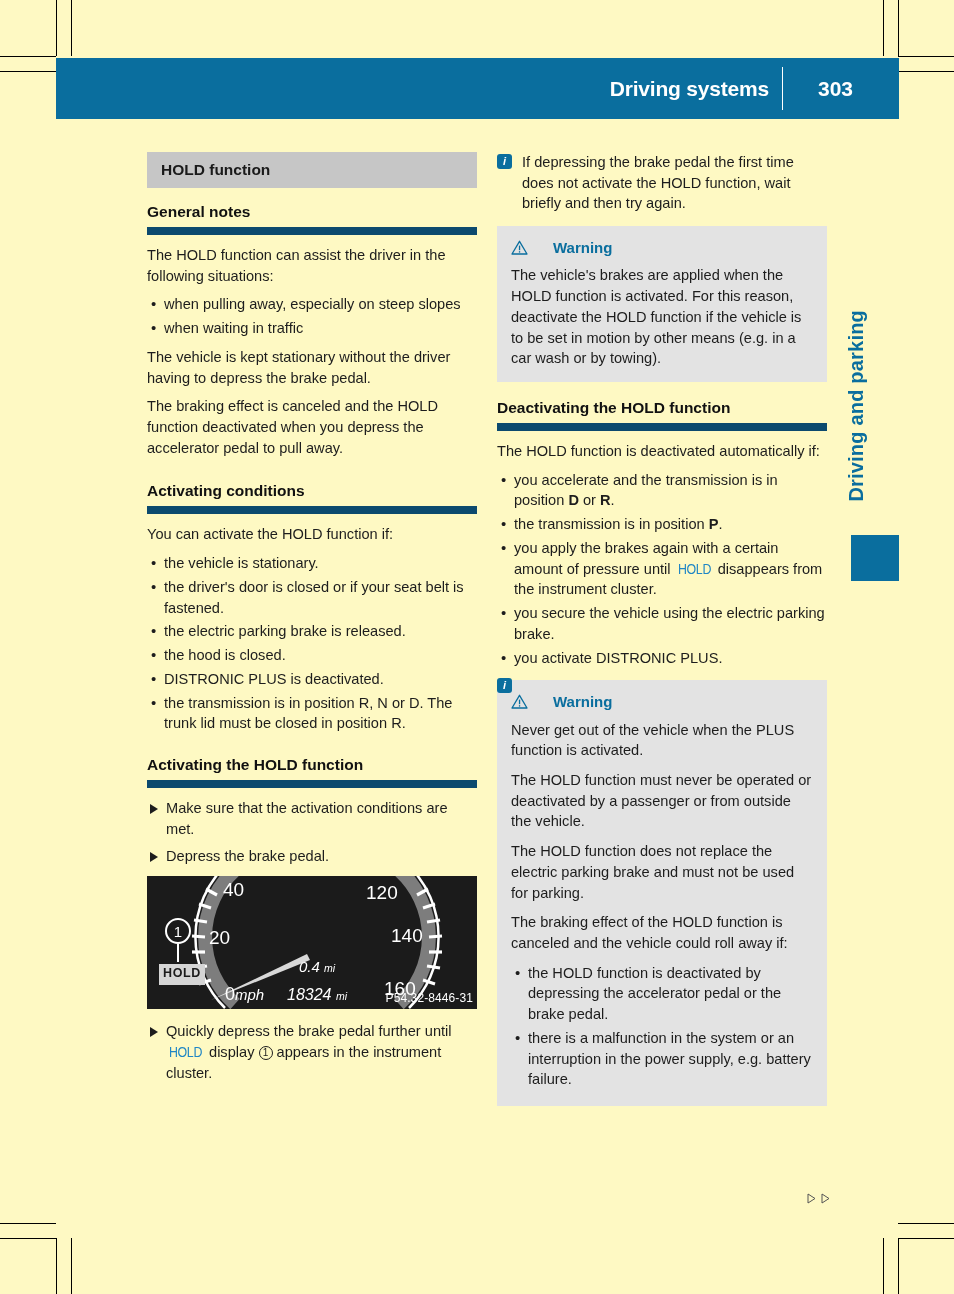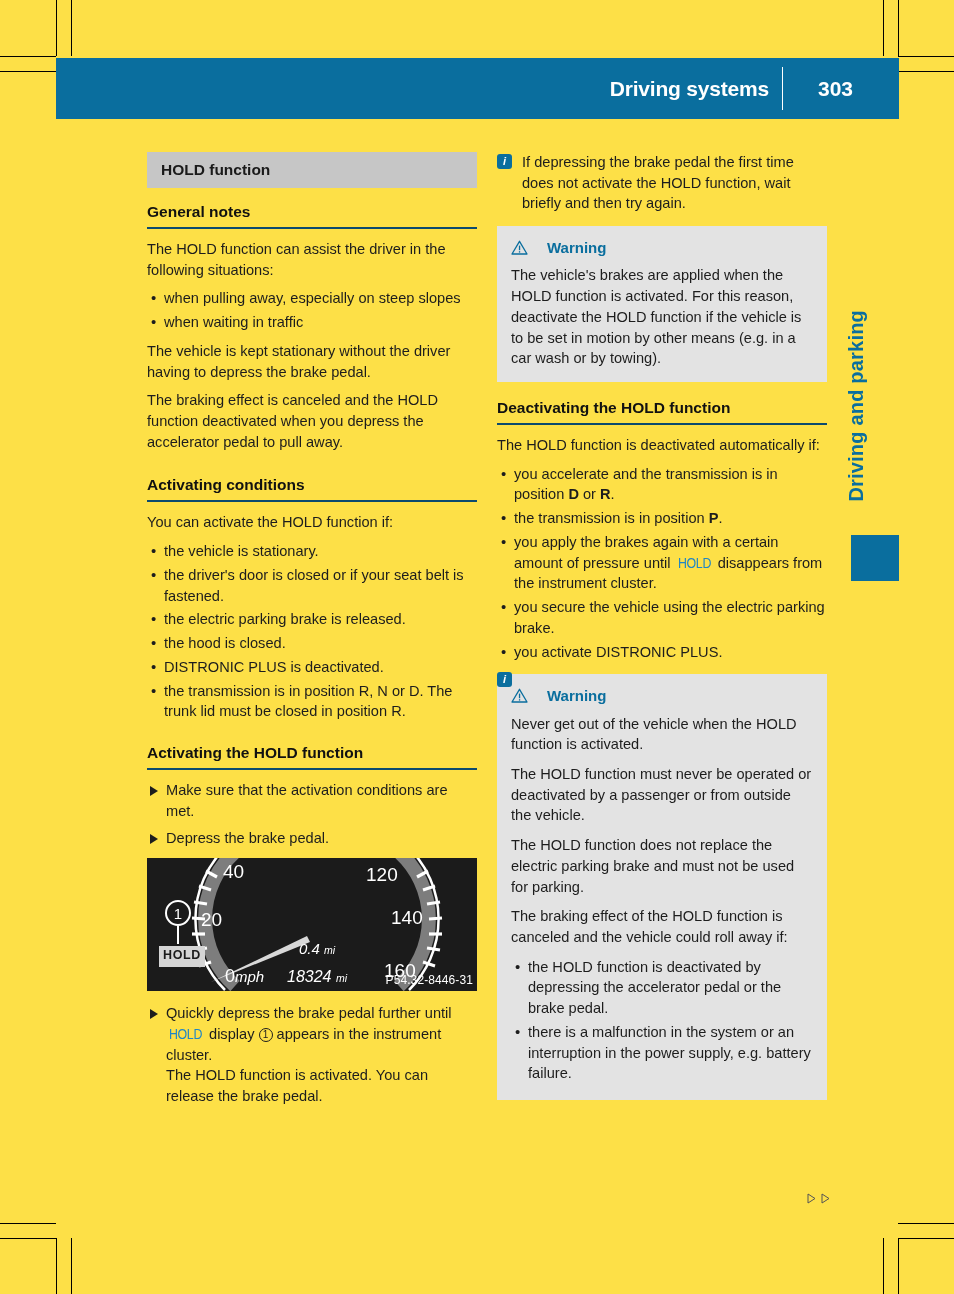--- a/index.html
+++ b/index.html
@@ -10,21 +10,21 @@
     background: #ffffff;
     font-family: "Liberation Sans", sans-serif;
     color: #1a1a1a;
     overflow: hidden;
   }
 
   .page {
     position: relative;
     width: 954px;
     height: 1294px;
-    background: #fde047;
+    background: #fef9c3;
   }
 
   
   .crop { position: absolute; background: #000; }
   .crop.h { height: 1px; }
   .crop.v { width: 1px; }
 
   
   .header-band {
     position: absolute;
@@ -102,21 +102,21 @@
     padding: 7px 0 7px 14px;
     margin-bottom: 13px;
   }
 
   
   .subhead {
     font-size: 15.5px;
     font-weight: bold;
     color: #111;
     padding-bottom: 4px;
-    border-bottom: 2px solid #0c4a6e;
+    border-bottom: 8px solid #0c4a6e;
     margin-bottom: 10px;
   }
 
   p.para { margin: 0 0 8px 0; }
 
   ul.bullets { list-style: none; margin: 0 0 8px 0; padding: 0; }
   ul.bullets > li {
     position: relative;
     padding-left: 17px;
     margin-bottom: 3px;
@@ -166,21 +166,21 @@
 
   
   .warnbox {
     background: #e3e3e3;
     padding: 11px 14px 13px 14px;
     margin-bottom: 12px;
   }
   .warn-head {
     display: flex;
     align-items: center;
-    gap: 19px;
+    gap: 25px;
     margin-bottom: 7px;
   }
   .warn-title {
     color: #0a6e9e;
     font-size: 15px;
     font-weight: bold;
   }
   .warnbox p { margin: 0 0 9px 0; }
   .warnbox p:last-child { margin-bottom: 0; }
   .warnbox ul.bullets { margin-bottom: 0; }
@@ -266,21 +266,21 @@
     font-style: italic;
     font-size: 16px;
   }
   .fig-odo .unit { font-size: 10.5px; }
   .fig-num {
     position: absolute;
     color: #ffffff;
     font-size: 19px;
     font-weight: normal;
   }
-  .n20  { left: 54px;  top: 49px; }
+  .n20  { left: 62px;  top: 49px; }
   .n40  { left: 76px;  top: 1px;  }
   .n120 { left: 219px; top: 4px;  }
   .n140 { left: 244px; top: 47px; }
   .n160 { left: 237px; top: 100px;}
   .fig-mph {
     position: absolute;
     left: 78px; top: 106px;
     color: #ffffff;
     font-size: 15px;
     font-style: italic;
@@ -410,21 +410,20 @@
       <div class="fig-code">P54.32-8446-31</div>
     </div>
 
     <ul class="steps">
       <li>
         <span>Quickly depress the brake pedal further until</span>
         <span class="hold-blue">HOLD</span>
         <span>display</span>
         <span class="callout-inline">1</span>
         <span>appears in the instrument cluster.</span><br>
-        <span>The HOLD function is activated. You can release the brake pedal.</span>
       </li>
     </ul>
 
   </div>
 
   <div class="col col-right">
 
     <div class="note">
       <span class="note-icon">i</span>
       <span>If depressing the brake pedal the first time does not activate the HOLD function, wait briefly and then try again.</span>
@@ -471,21 +470,21 @@
 
     <div class="warnbox">
       <div class="warn-head">
         <svg width="17" height="15" viewBox="0 0 17 15">
           <path d="M8.5 1.3 L16 14 L1 14 Z" fill="none" stroke="#0a6e9e" stroke-width="1.3" stroke-linejoin="round"></path>
           <rect x="7.9" y="5.6" width="1.3" height="4.6" fill="#0a6e9e"></rect>
           <rect x="7.9" y="11.2" width="1.3" height="1.4" fill="#0a6e9e"></rect>
         </svg>
         <span class="warn-title">Warning</span>
       </div>
-      <p>Never get out of the vehicle when the HOLD function is activated.</p>
+      <p>Never get out of the vehicle when the PLUS function is activated.</p>
       <p>The HOLD function must never be operated or deactivated by a passenger or from outside the vehicle.</p>
       <p>The HOLD function does not replace the electric parking brake and must not be used for parking.</p>
       <p>The braking effect of the HOLD function is canceled and the vehicle could roll away if:</p>
       <ul class="bullets">
         <li>the HOLD function is deactivated by depressing the accelerator pedal or the brake pedal.</li>
         <li>there is a malfunction in the system or an interruption in the power supply, e.g. battery failure.</li>
       </ul>
     </div>
 
   </div>

